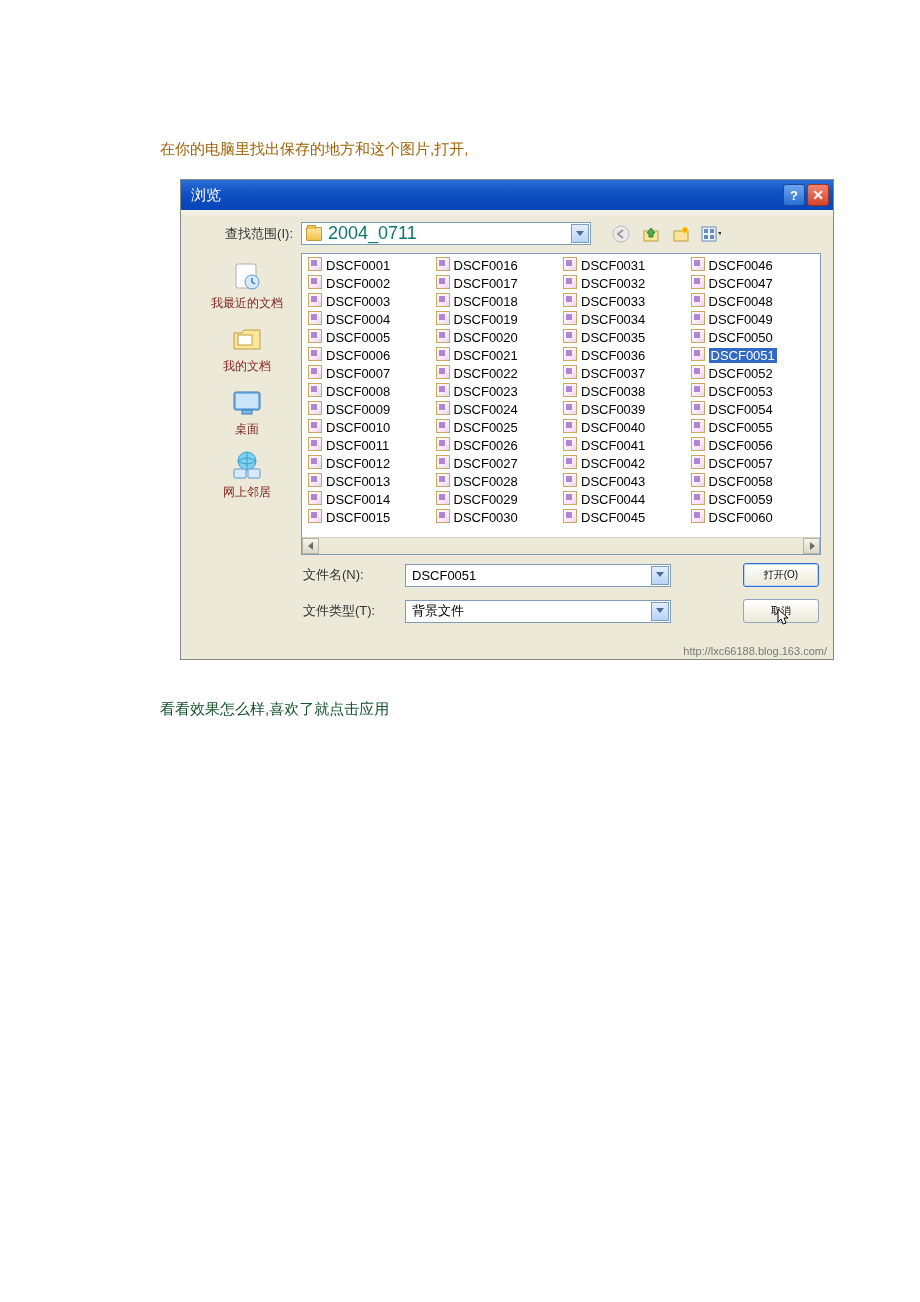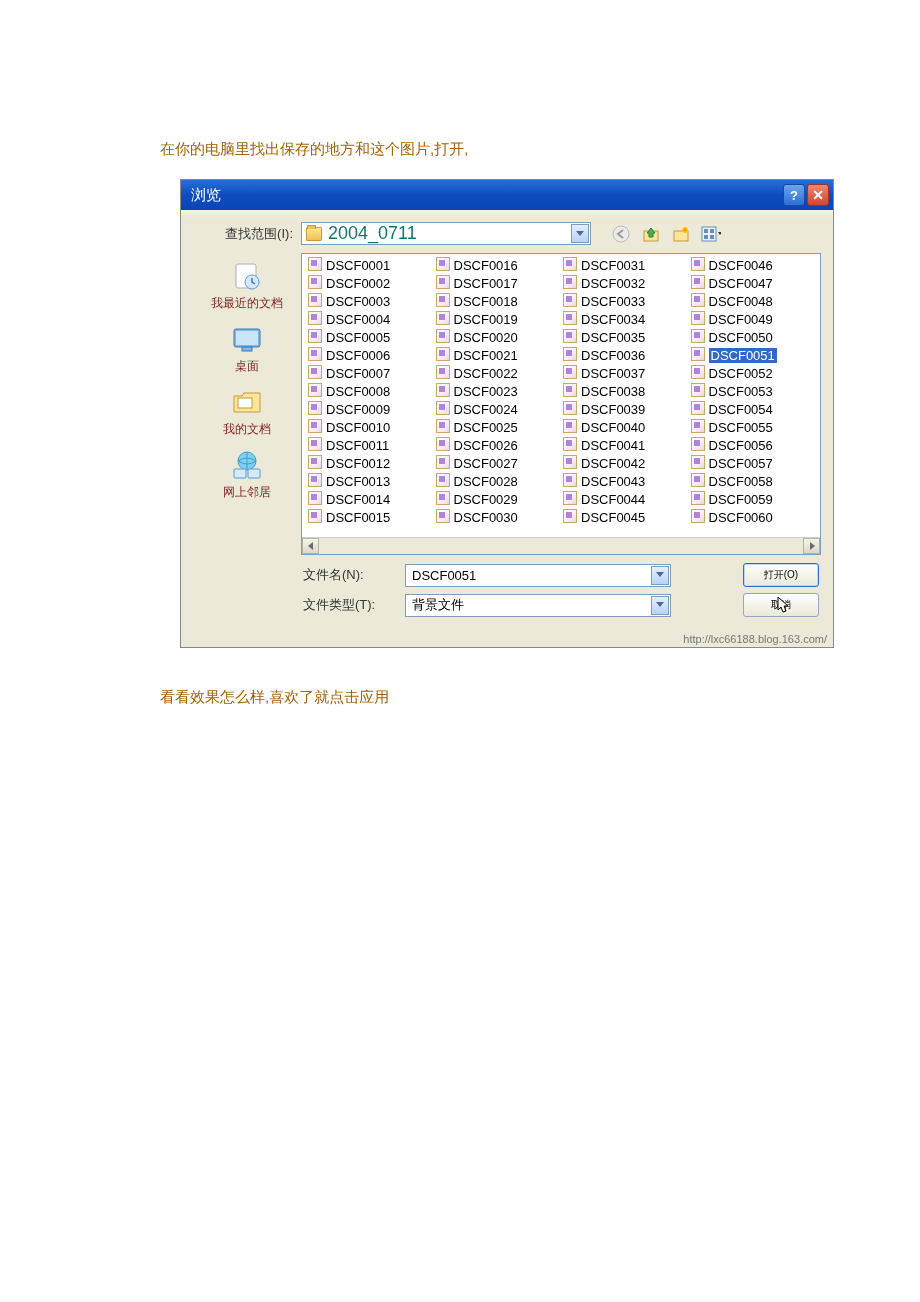--- a/index.html
+++ b/index.html
@@ -1,18 +1,18 @@
 <!DOCTYPE html>
 <html><head>
 <meta charset="utf-8">
 <style>
 * { margin: 0; padding: 0; box-sizing: border-box; }
 body { font-family: "Microsoft YaHei", SimSun, Tahoma, sans-serif; background: #fff; width: 920px; }
 .caption { color: #a16207; font-size: 15px; margin: 140px 0 20px 160px; }
-.caption2 { color: #a16207; font-size: 15px; margin: 40px 0 0 160px; }
+.caption2 { color: #14532d; font-size: 15px; margin: 40px 0 0 160px; }
 .dialog { width: 654px; margin-left: 180px; border: 1px solid #888; background: #ece9d8; position: relative; }
 .titlebar { background: linear-gradient(to bottom, #2a6fd5 0%, #0d4dc1 50%, #0845b8 100%); height: 30px; display: flex; align-items: center; padding: 0 4px 0 10px; }
 .titlebar-text { color: #fff; font-size: 15px; font-weight: normal; flex: 1; }
 .titlebar-btns { display: flex; gap: 2px; }
 .tb-btn { width: 22px; height: 22px; border-radius: 3px; display: flex; align-items: center; justify-content: center; font-weight: bold; font-size: 13px; color: #fff; }
 .tb-help { background: linear-gradient(to bottom, #6aa5ee, #2a6fd5); border: 1px solid #1a4a9e; }
 .tb-close { background: linear-gradient(to bottom, #f08571, #d6452a); border: 1px solid #a03020; font-size: 14px; }
 .body-area { background: linear-gradient(to bottom, #f5f3e9 0%, #ece9d8 8px); padding: 12px 12px 6px 12px; }
 .look-in-row { display: flex; align-items: center; gap: 8px; margin-bottom: 8px; margin-left: 0; }
 .look-in-label { width: 100px; font-size: 13px; color: #333; text-align: right; padding-left: 4px; }
@@ -36,21 +36,21 @@
 .file-item { display: flex; align-items: center; height: 20px; padding: 0 2px; cursor: pointer; }
 .file-item.selected .file-name { background: #316ac5; color: #fff; padding: 0 2px; }
 .file-ico { width: 16px; height: 16px; margin-right: 2px; position: relative; }
 .file-ico-inner { width: 14px; height: 14px; border: 1px solid #c9a85f; background: linear-gradient(135deg,#fff 0%,#fef 50%,#e8d5f0 100%); position:relative; }
 .file-ico-inner::after { content:""; position:absolute; left:2px; top:2px; width:6px; height:6px; background:#b084d6; }
 .file-name { font-size: 13px; color: #000; font-family: Tahoma, sans-serif; }
 .hscroll { height: 17px; background: #ece9d8; border-top: 1px solid #d4d0c8; display:flex; align-items:stretch; }
 .hs-btn { width: 17px; background: linear-gradient(to bottom, #f5f3ea, #dcd8c8); border:1px solid #b6b2a4; display:flex; align-items:center; justify-content:center; }
 .hs-track { flex:1; background:#ece9d8; position:relative; }
 .bottom-rows { padding: 8px 2px 2px 0; }
-.br-row { display: flex; align-items: center; margin-bottom: 6px; }
+.br-row { display: flex; align-items: center; margin-bottom: 12px; }
 .br-label { width: 104px; font-size: 13px; color: #333; padding-left: 2px; }
 .br-combo { flex: 0 0 266px; height: 23px; border: 1px solid #7f9db9; background: #fff; display:flex; align-items:center; padding:0 2px 0 6px; position:relative; font-size:13px; }
 .br-combo .dd-arrow { right:1px; top:1px; }
 .br-btn { width: 76px; height: 24px; margin-left: auto; background: linear-gradient(to bottom,#fff,#ece9d8); border:1px solid #91a7c2; border-radius:3px; font-size:10px; cursor:pointer; font-family:inherit; }
 .br-btn.focused { border:1px solid #2a6fd5; box-shadow: inset 0 0 0 1px #c0d4f5; }
 .watermark { font-size: 11px; color: #777; text-align: right; padding: 2px 6px; }
 .cursor-img { position: absolute; right: 42px; bottom: 33px; width: 14px; height: 18px; pointer-events:none; }
 </style>
 </head>
 <body>
@@ -119,35 +119,35 @@
                 <rect x="6" y="4" width="20" height="24" rx="2" fill="#fdfdfd" stroke="#b0b0b0"></rect>
                 <circle cx="22" cy="22" r="7" fill="#d6eafc" stroke="#5b9bd5"></circle>
                 <path d="M22 18 L22 22 L25 24" stroke="#3a7abd" stroke-width="1.5" fill="none"></path>
               </svg>
             </div>
           <div class="place-label">我最近的文档</div>
         </div>
         <div class="place-item">
           <div class="place-icon">
               <svg width="34" height="32">
+                <path d="M4 10 L12 10 L14 7 L30 7 L30 26 L4 26 Z" fill="#fde69c" stroke="#c29b3a"></path>
+                <rect x="8" y="12" width="14" height="10" fill="#fff" stroke="#c29b3a"></rect>
+              </svg>
+            </div>
+          <div class="place-label">我的文档</div>
+        </div>
+        <div class="place-item">
+          <div class="place-icon">
+              <svg width="34" height="32">
                 <rect x="4" y="6" width="26" height="18" rx="2" fill="#7fb8e8" stroke="#3a7abd"></rect>
                 <rect x="6" y="8" width="22" height="14" fill="#cce4f7"></rect>
                 <rect x="12" y="24" width="10" height="4" fill="#7fb8e8" stroke="#3a7abd"></rect>
               </svg>
             </div>
           <div class="place-label">桌面</div>
-        </div>
-        <div class="place-item">
-          <div class="place-icon">
-              <svg width="34" height="32">
-                <path d="M4 10 L12 10 L14 7 L30 7 L30 26 L4 26 Z" fill="#fde69c" stroke="#c29b3a"></path>
-                <rect x="8" y="12" width="14" height="10" fill="#fff" stroke="#c29b3a"></rect>
-              </svg>
-            </div>
-          <div class="place-label">我的文档</div>
         </div>
         <div class="place-item">
           <div class="place-icon">
               <svg width="34" height="32">
                 <circle cx="17" cy="12" r="9" fill="#7fd0f0" stroke="#3aa0c8"></circle>
                 <path d="M8 12 Q17 6 26 12 M8 12 Q17 18 26 12 M17 3 L17 21" stroke="#3aa0c8" fill="none"></path>
                 <rect x="4" y="20" width="12" height="9" rx="1" fill="#d6eafc" stroke="#5b9bd5"></rect>
                 <rect x="18" y="20" width="12" height="9" rx="1" fill="#d6eafc" stroke="#5b9bd5"></rect>
               </svg>
             </div>

